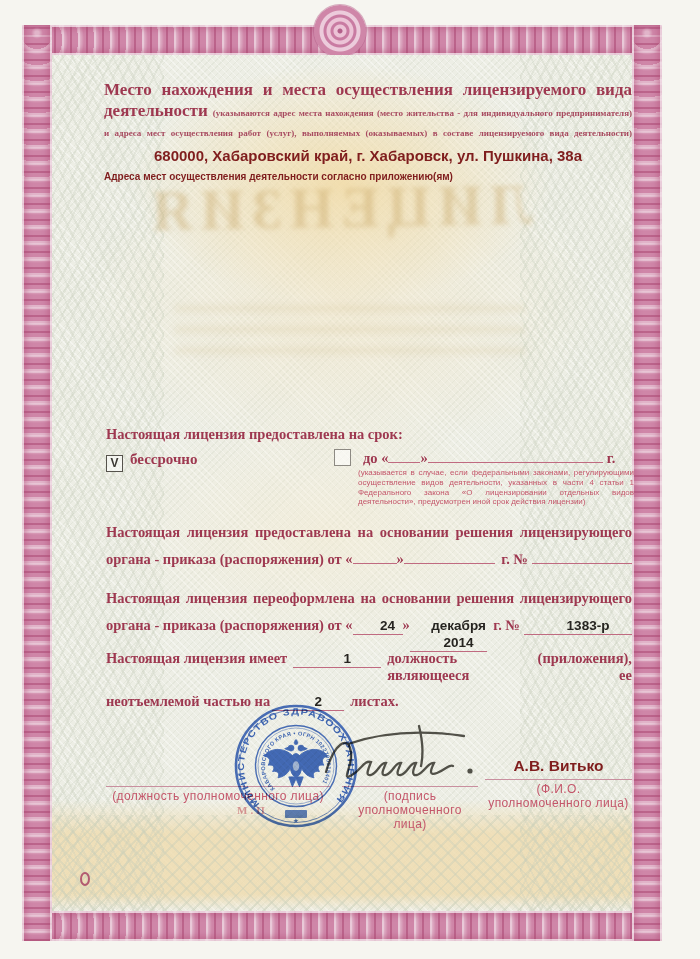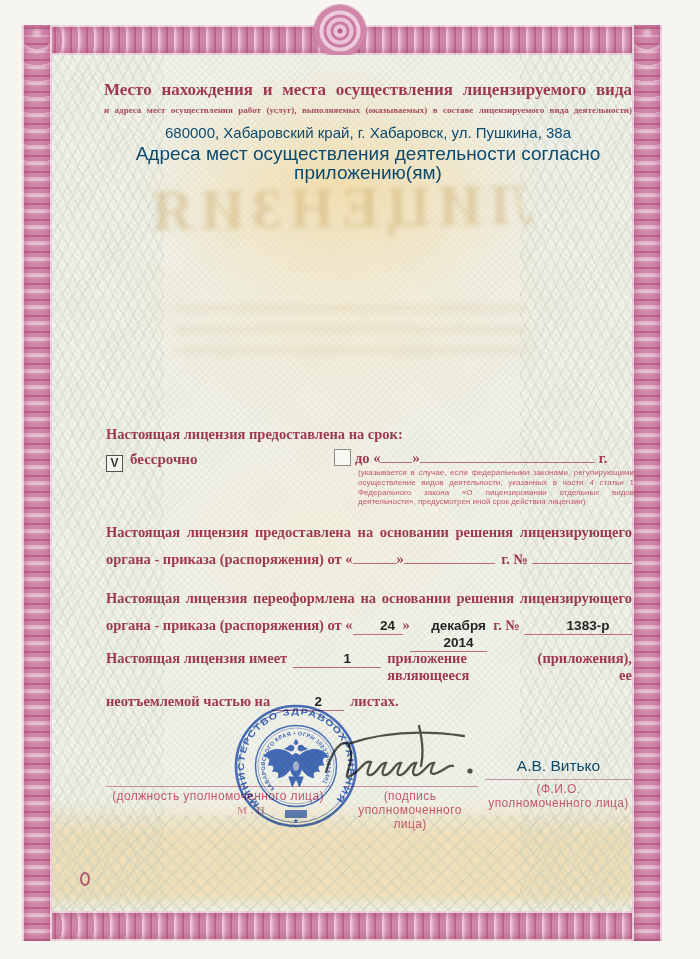--- a/index.html
+++ b/index.html
@@ -64,30 +64,30 @@
     color:rgba(198,162,96,.38); transform:scaleX(-1) rotate(1deg); filter:blur(2.5px);
     font-family:"Liberation Serif",serif;
   }
   .ghost-bar{
     position:absolute; left:175px; top:296px; width:350px; height:58px;
     background:repeating-linear-gradient(0deg, rgba(205,180,125,.16) 0 7px, transparent 7px 21px);
     filter:blur(3px);
   }
   
   .red{color:#9e3850;}
-  .blk{color:#0c4a6e; font-family:"Liberation Sans","DejaVu Sans",sans-serif; font-weight:normal;}
+  .blk{color:#7f1d1d; font-family:"Liberation Sans","DejaVu Sans",sans-serif; font-weight:bold;}
   .jline{text-align:justify; text-align-last:justify;}
   .hdr{position:absolute; left:104px; top:80px; width:528px;}
   .hdr .t1{font-size:17px; font-weight:bold; line-height:20px;}
   .hdr .t2{line-height:20px; margin-top:1px;}
   .hdr .big{font-size:17px; font-weight:bold;}
   .hdr .sm{font-size:9px; font-weight:bold; color:#a84b60;}
   .hdr .t3{font-size:9px; font-weight:bold; color:#a84b60; line-height:12px; margin-top:4px;}
   .hdr .addr{font-size:15px; text-align:center; margin-top:7px; line-height:20px;}
-  .hdr .addr2{font-size:19px; text-align:center; margin-top:1px; line-height:19px;}
+  .hdr .addr2{font-size:10px; text-align:left; margin-top:1px; line-height:19px;}
   .form-line{font-size:14.5px; font-weight:bold; line-height:20px;}
   .fline{display:flex; align-items:baseline; font-size:14.5px; font-weight:bold;}
   .bl{display:inline-block; border-bottom:1px solid #c06a80; height:15px; align-self:flex-end;}
   .fill{display:inline-block; border-bottom:1px solid #c06a80; text-align:center;
         font-family:"Liberation Sans","DejaVu Sans",sans-serif; font-weight:bold;
         font-size:13.5px; color:#262420; line-height:17px;padding-left:20px;}
   .sec{position:absolute; left:106px; width:526px;}
   .checkbox{display:inline-block; width:15px; height:15px; border:1.6px solid #55524c;
         background:rgba(255,255,255,.55); vertical-align:-3px; text-align:center;
         font-family:"Liberation Sans",sans-serif; font-weight:bold; font-size:12px;
@@ -122,33 +122,37 @@
     <div class="zz zz-l"></div>
     <div class="zz zz-r"></div>
     <div class="zz-b"></div>
   </div>
 
   <div class="ghost">ЛИЦЕНЗИЯ</div>
   <div class="ghost-bar"></div>
 
   <div class="hdr">
     <div class="t1 red jline">Место нахождения и места осуществления лицензируемого вида</div>
+    <div class="t2 jline">
+      <span class="big red">деятельности</span>
+      <span class="sm">(указываются адрес места нахождения (место жительства - для индивидуального предпринимателя)</span>
+    </div>
     <div class="t3 jline">и адреса мест осуществления работ (услуг), выполняемых (оказываемых) в составе лицензируемого вида деятельности)</div>
     <div class="addr blk">680000, Хабаровский край, г. Хабаровск, ул. Пушкина, 38а</div>
     <div class="addr2 blk">Адреса мест осуществления деятельности согласно приложению(ям)</div>
   </div>
 
   <div class="sec" style="top:424px;">
     <div class="form-line red">Настоящая лицензия предоставлена на срок:</div>
     <div style="margin-top:5px; position:relative; height:24px;">
       <span class="checkbox">V</span>
       <span class="form-line red" style="margin-left:3px; font-size:15px;">бессрочно</span>
       <span style="position:absolute; left:228px; top:-2px; white-space:nowrap;">
         <span class="checkbox empty"></span>
-        <span class="form-line red" style="">до «</span><span class="bl" style="width:32px;"></span><span class="form-line red">»</span><span class="bl" style="width:175px;"></span><span class="form-line red" style="margin-left:4px;">г.</span>
+        <span class="form-line red" style="margin-left:8px;">до «</span><span class="bl" style="width:32px;"></span><span class="form-line red">»</span><span class="bl" style="width:175px;"></span><span class="form-line red" style="margin-left:4px;">г.</span>
       </span>
     </div>
     <div class="note-sm" style="position:absolute; left:252px; top:44px; width:276px;">(указывается в случае, если федеральными законами, регулирующими осуществление видов деятельности, указанных в части 4 статьи 1 Федерального закона «О лицензировании отдельных видов деятельности», предусмотрен иной срок действия лицензии)</div>
   </div>
 
   <div class="sec" style="top:522px;">
     <div class="form-line red jline">Настоящая лицензия предоставлена на основании решения лицензирующего</div>
     <div class="fline red" style="margin-top:9px;">
       <span>органа - приказа (распоряжения) от «</span>
         <span class="fill" style="width:24px;"></span>
@@ -168,21 +172,21 @@
         <span class="fill" style="flex:1;">декабря 2014</span>
         <span style="margin:0 4px 0 6px;">г. №</span>
         <span class="fill" style="width:88px;">1383-р</span>
     </div>
   </div>
 
   <div class="sec" style="top:650px;">
     <div class="fline red">
       <span>Настоящая лицензия имеет</span>
         <span class="fill" style="width:68px; margin:0 6px;">1</span>
-        <span style="flex:1; text-align:justify; text-align-last:justify;">приложение (приложения), являющееся ее</span>
+        <span style="flex:1; text-align:justify; text-align-last:justify;">должность (приложения), являющееся ее</span>
     </div>
     <div class="fline red" style="margin-top:9px;">
       <span>неотъемлемой частью на</span>
         <span class="fill" style="width:52px; margin:0 6px 0 2px;">2</span>
         <span>листах.</span>
     </div>
   </div>
 
   <div class="fio blk">А.В. Витько</div>
 

